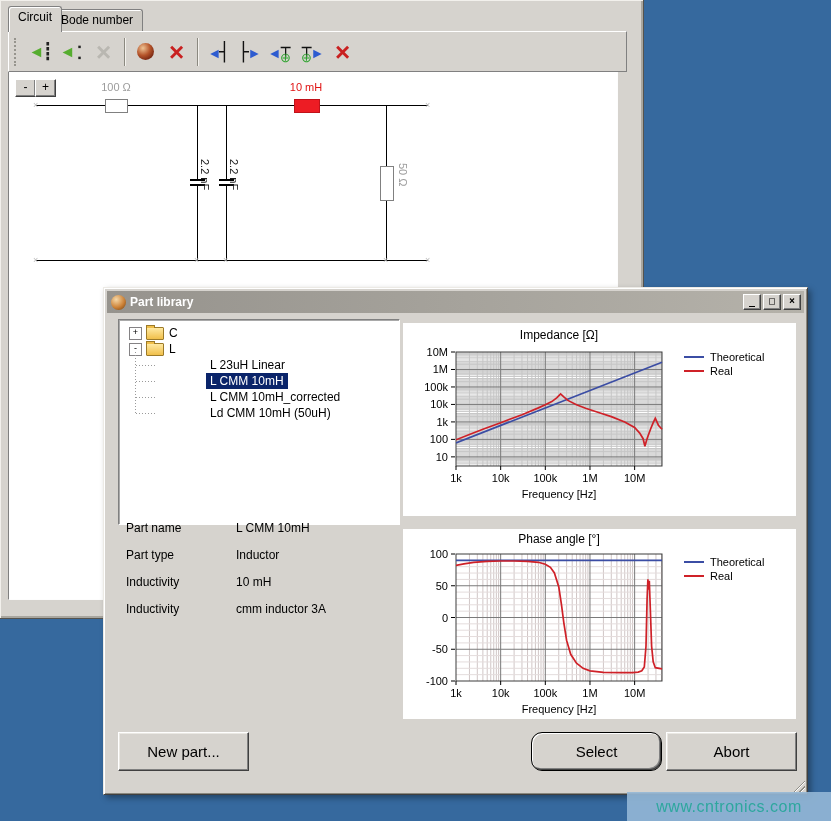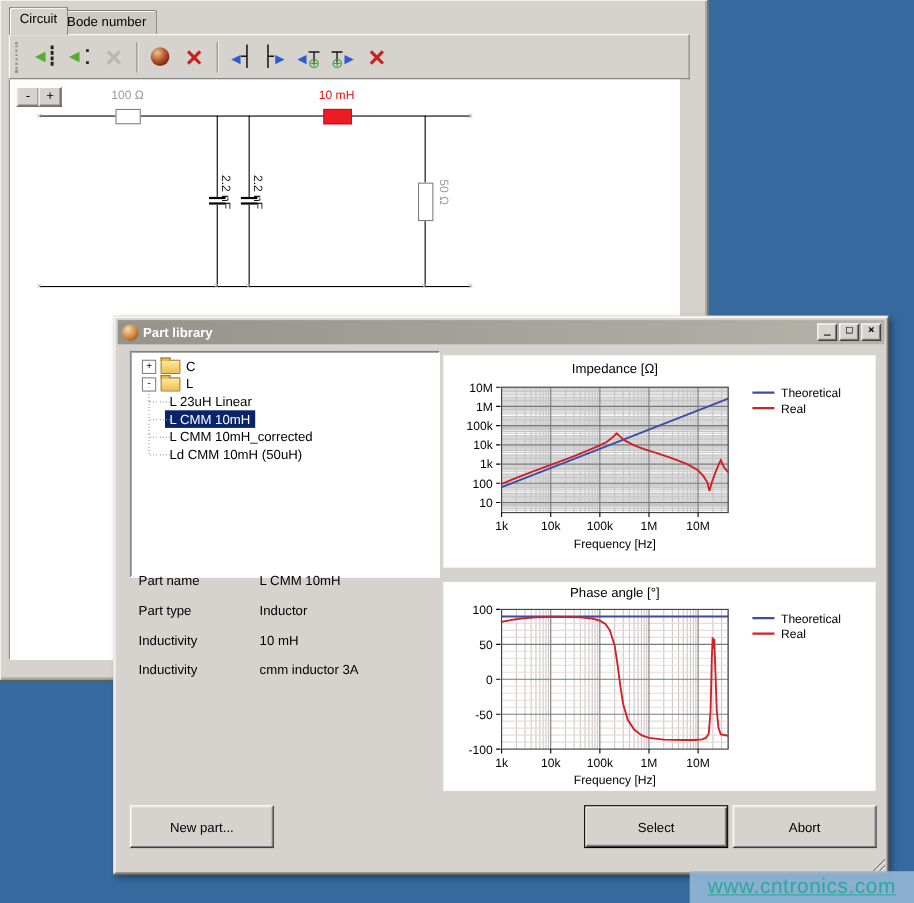--- a/index.html
+++ b/index.html
@@ -84,53 +84,53 @@
     width:11px;height:11px;border:1px solid #848284;background:#fff;flex:0 0 11px;
     font-size:9px;line-height:9px;text-align:center;margin:0 4px 0 8px;
   }
   .folder{width:16px;height:11px;background:linear-gradient(#ffe9a2,#f0bf4a);
     border:1px solid #9c7a28;border-radius:1px;position:relative;margin-right:5px;flex:0 0 16px;}
   .folder::before{content:"";position:absolute;left:-1px;top:-3px;width:7px;height:2px;
     background:#f0bf4a;border:1px solid #9c7a28;border-bottom:none;}
   .tree-children{position:relative;}
   .tree-children::before{content:"";position:absolute;left:14px;top:-5px;bottom:7px;width:1px;
     background:repeating-linear-gradient(to bottom,#9a9a9a 0 1px,transparent 1px 3px);}
-  .tree-row.child{padding-left:29px;}
+  .tree-row.child{padding-left:85px;}
   .tree-row.child::before{content:"";position:absolute;left:15px;top:8px;width:20px;height:1px;
     background:repeating-linear-gradient(to right,#9a9a9a 0 1px,transparent 1px 3px);}
   .tree-item-label{padding:1px 4px;white-space:nowrap;}
   .tree-item-label.sel{background:#0a246a;color:#fff;}
   #details{position:absolute;left:22px;top:233px;width:266px;font-size:12px;color:#000;}
   .detail-row{display:flex;margin-bottom:12px;height:15px;}
   .detail-label{width:110px;flex:0 0 110px;}
   .detail-value{flex:1;}
   .chart-panel{position:absolute;left:299px;width:393px;background:#fff;}
   #chart-impedance{top:35px;height:193px;}
   #chart-phase{top:241px;height:190px;}
   .dlg-btn{
     position:absolute;top:444px;width:129px;height:37px;background:#d6d3ce;
     border:1px solid;border-color:#fff #404040 #404040 #fff;
     box-shadow:inset -1px -1px 0 #808080, inset 1px 1px 0 #eae8e3;
-    font-size:12px;display:flex;align-items:center;justify-content:center;cursor:default;
+    font-size:15px;display:flex;align-items:center;justify-content:center;cursor:default;
   }
   .dlg-btn.default{
     border:1px solid #000;
     box-shadow:inset 1px 1px 0 #fff, inset -1px -1px 0 #404040, inset -2px -2px 0 #808080;
   }
   #resize-grip{
     position:absolute;right:2px;bottom:2px;width:13px;height:13px;
     background:repeating-linear-gradient(135deg,transparent 0 2px,#8f8d86 2px 3px,#fdfdfd 3px 4px);
     clip-path:polygon(100% 0,100% 100%,0 100%);
   }
   
   #watermark{
     position:absolute;left:627px;top:792px;width:204px;height:29px;
     background:rgba(148,183,214,.9);
     display:flex;align-items:center;justify-content:center;
-    font-size:19px;color:#2ea79e;letter-spacing:.5px;text-decoration:underline;
+    font-size:16px;color:#2ea79e;letter-spacing:.5px;
   }
 </style>
 </head>
 <body>
 
 <div id="main-window">
   <div class="tab active" style="left:8px;">Circuit</div>
   <div class="tab inactive" style="left:51px;">Bode number</div>
 
   <div id="toolbar">
@@ -514,17 +514,17 @@
         <text x="156" y="14" text-anchor="middle" font-size="12" fill="#000" font-family="Liberation Sans, sans-serif">Phase angle [°]</text>
         <line x1="281" y1="33" x2="301" y2="33" stroke="#3b4da4" stroke-width="2"></line>
         <text x="307" y="37" text-anchor="start" font-size="11" fill="#000" font-family="Liberation Sans, sans-serif">Theoretical</text>
         <line x1="281" y1="47" x2="301" y2="47" stroke="#cf2128" stroke-width="2"></line>
         <text x="307" y="51" text-anchor="start" font-size="11" fill="#000" font-family="Liberation Sans, sans-serif">Real</text>
       </svg></div>
 
   <div id="dlg-buttons"></div>
   <div id="resize-grip"></div>
 <div class="dlg-btn" style="left: 14px;">New part...</div>
-    <div class="dlg-btn default" style="left: 427px;">Select</div>
+    <div class="dlg-btn default" style="left: 427px; border-radius: 11px;">Select</div>
     <div class="dlg-btn" style="left: 562px;">Abort</div>
   </div>
 
 <div id="watermark">www.cntronics.com</div>
 
 </body></html>

